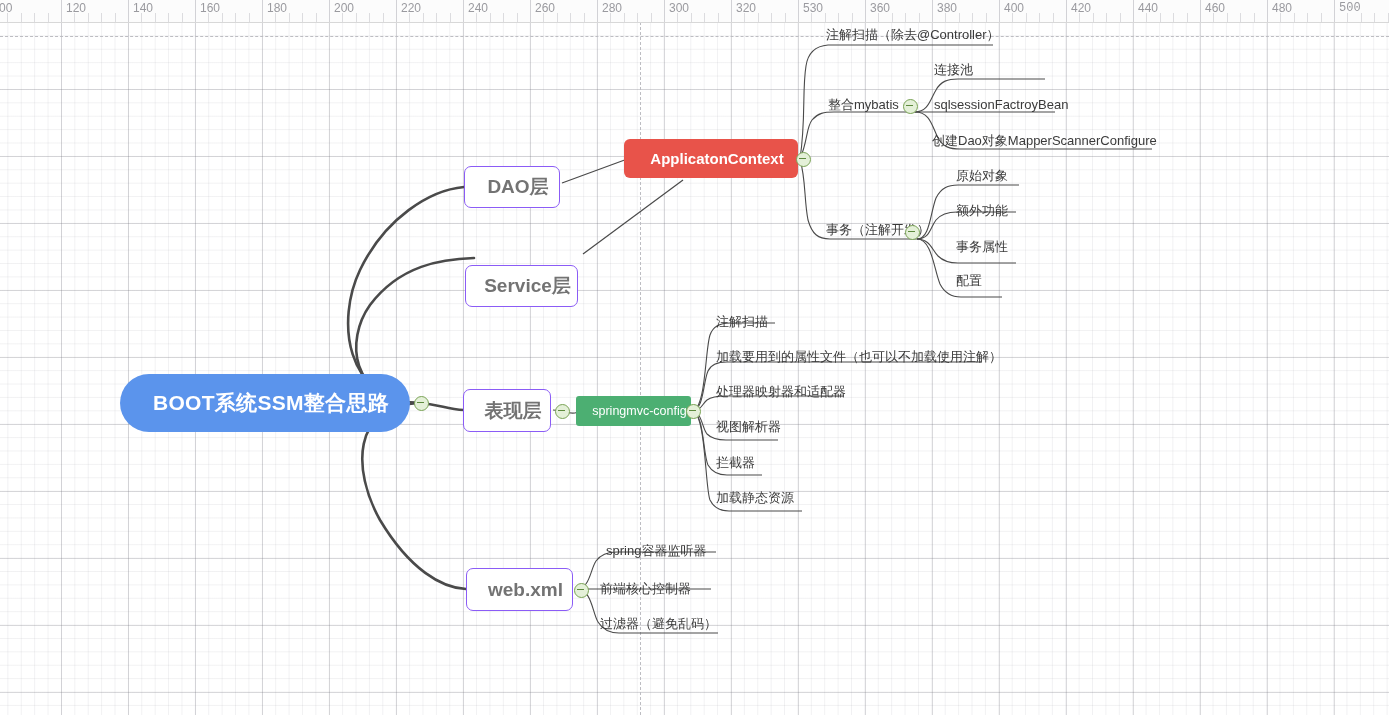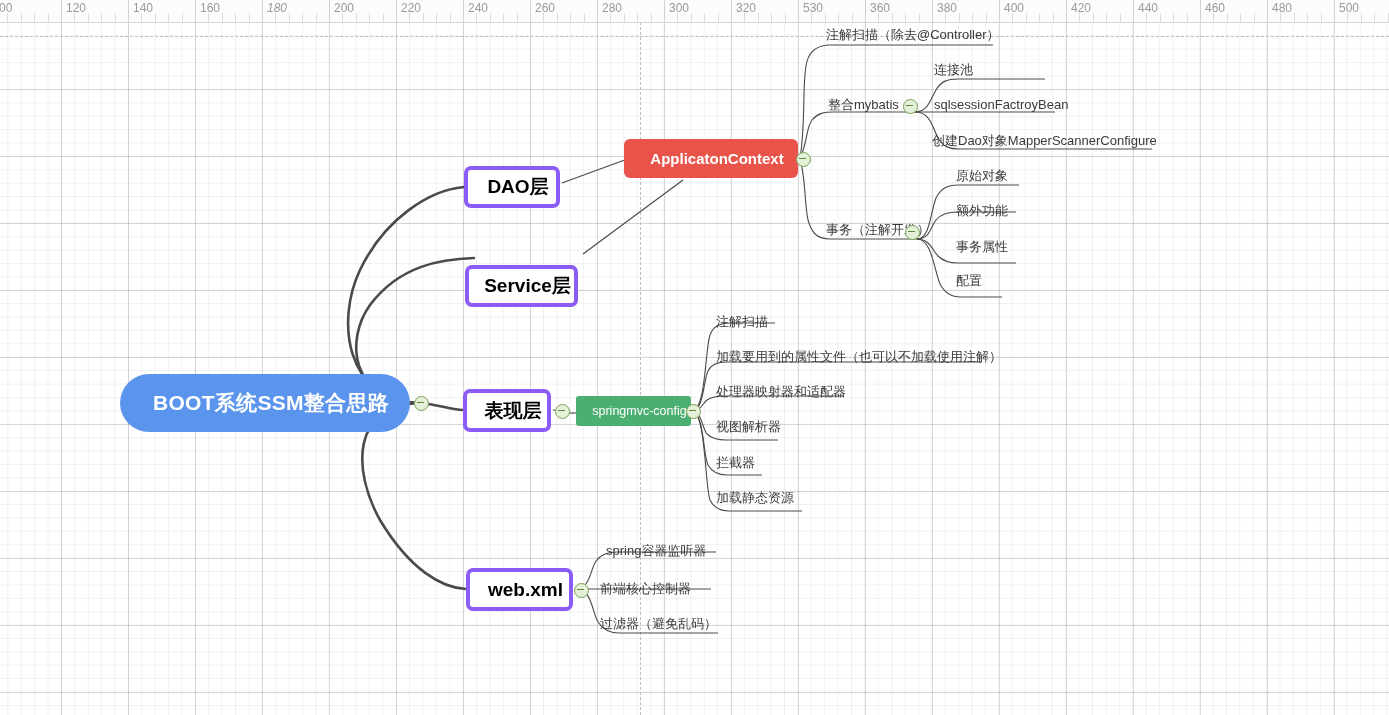--- a/index.html
+++ b/index.html
@@ -54,22 +54,22 @@
     background:#e8534a;color:#ffffff;border-radius:6px;
     font-size:15px;font-weight:bold;
     display:flex;align-items:center;justify-content:center;
   }
   .node-green{
     background:#4caf72;color:#ffffff;border-radius:3px;
     font-size:12.5px;font-weight:normal;
     display:flex;align-items:center;justify-content:center;
   }
   .node-box{
-    background:#ffffff;border:4px solid #8b5cf6;border-radius:7px;
-    color:#000000;font-size:19px;font-weight:bold;
+    background:#ffffff;border:1px solid #8b5cf6;border-radius:7px;
+    color:#737373;font-size:19px;font-weight:bold;
     display:flex;align-items:center;justify-content:center;
   }
   .node-text{
     color:#3a3a3a;font-size:13px;font-weight:normal;
     display:flex;align-items:flex-end;
     background:transparent;
     padding:0 2px 1px 2px;line-height:16px;
   }
   .node-text span{display:inline-block;}
 
@@ -250,21 +250,21 @@
     <div class="rk minor" style="left: 154.8px;"></div>
     <div class="rk minor" style="left: 168.2px;"></div>
     <div class="rk minor" style="left: 181.6px;"></div>
     <div class="rk" style="left: 195px;"></div>
     <div class="rlab" style="left: 197px;">160</div>
     <div class="rk minor" style="left: 208.4px;"></div>
     <div class="rk minor" style="left: 221.8px;"></div>
     <div class="rk minor" style="left: 235.2px;"></div>
     <div class="rk minor" style="left: 248.6px;"></div>
     <div class="rk" style="left: 262px;"></div>
-    <div class="rlab" style="left: 264px; font-style: italic;">180</div>
+    <div class="rlab" style="left: 264px;">180</div>
     <div class="rk minor" style="left: 275.4px;"></div>
     <div class="rk minor" style="left: 288.8px;"></div>
     <div class="rk minor" style="left: 302.2px;"></div>
     <div class="rk minor" style="left: 315.6px;"></div>
     <div class="rk" style="left: 329px;"></div>
     <div class="rlab" style="left: 331px;">200</div>
     <div class="rk minor" style="left: 342.4px;"></div>
     <div class="rk minor" style="left: 355.8px;"></div>
     <div class="rk minor" style="left: 369.2px;"></div>
     <div class="rk minor" style="left: 382.6px;"></div>
@@ -346,18 +346,18 @@
     <div class="rk minor" style="left: 1226.8px;"></div>
     <div class="rk minor" style="left: 1240.2px;"></div>
     <div class="rk minor" style="left: 1253.6px;"></div>
     <div class="rk" style="left: 1267px;"></div>
     <div class="rlab" style="left: 1269px;">480</div>
     <div class="rk minor" style="left: 1280.4px;"></div>
     <div class="rk minor" style="left: 1293.8px;"></div>
     <div class="rk minor" style="left: 1307.2px;"></div>
     <div class="rk minor" style="left: 1320.6px;"></div>
     <div class="rk" style="left: 1334px;"></div>
-    <div class="rlab" style="left: 1336px;">500</div>
+    <div class="rlab" style="left: 1336px; font-family: Liberation Mono, monospace;">500</div>
     <div class="rk minor" style="left: 1347.4px;"></div>
     <div class="rk minor" style="left: 1360.8px;"></div>
     <div class="rk minor" style="left: 1374.2px;"></div>
     <div class="rk minor" style="left: 1387.6px;"></div>
   </div>
 
 </body></html>

